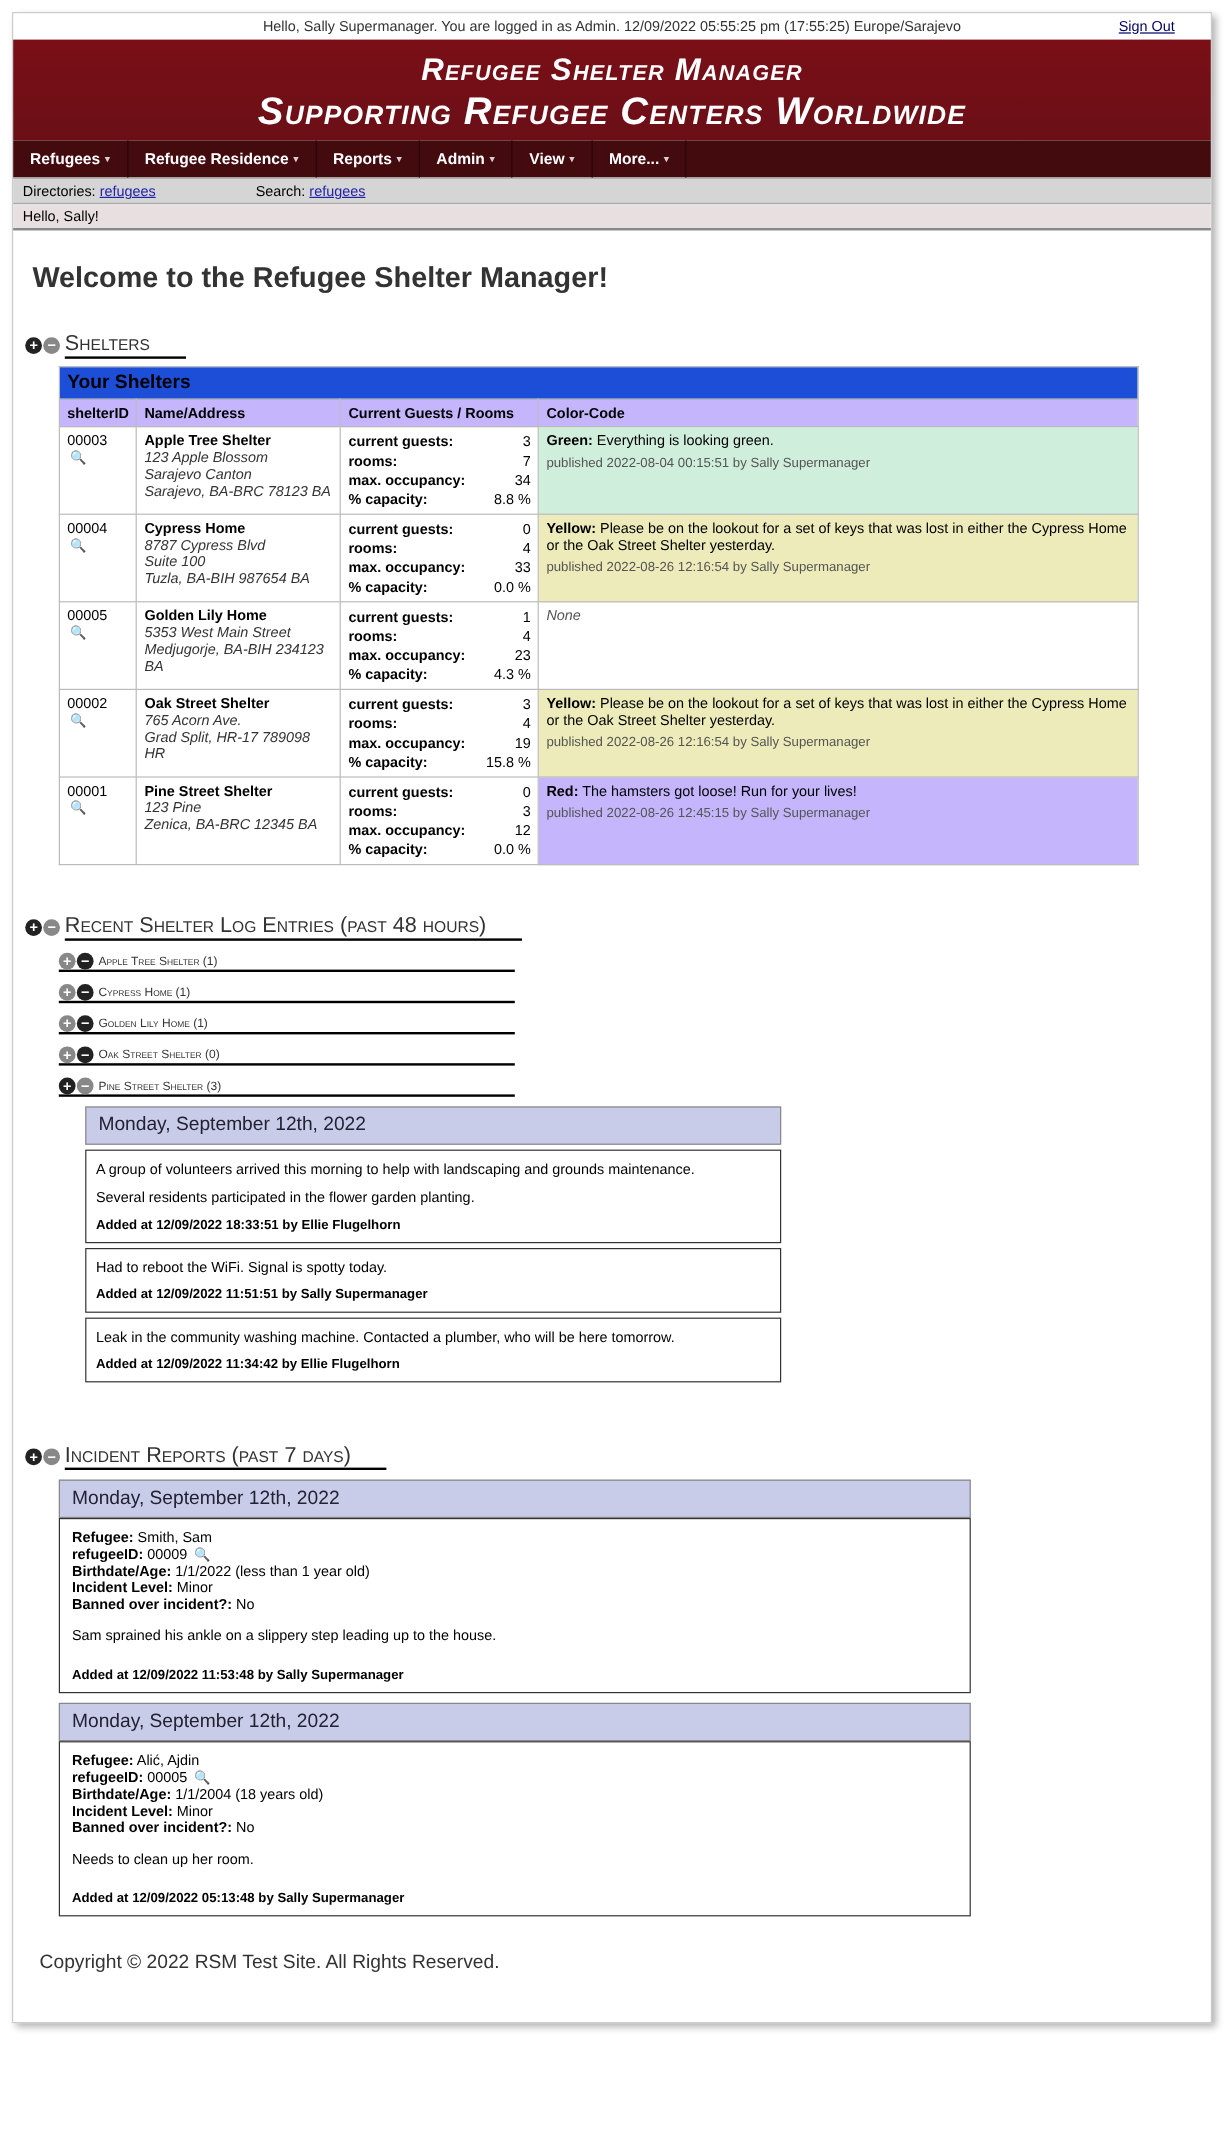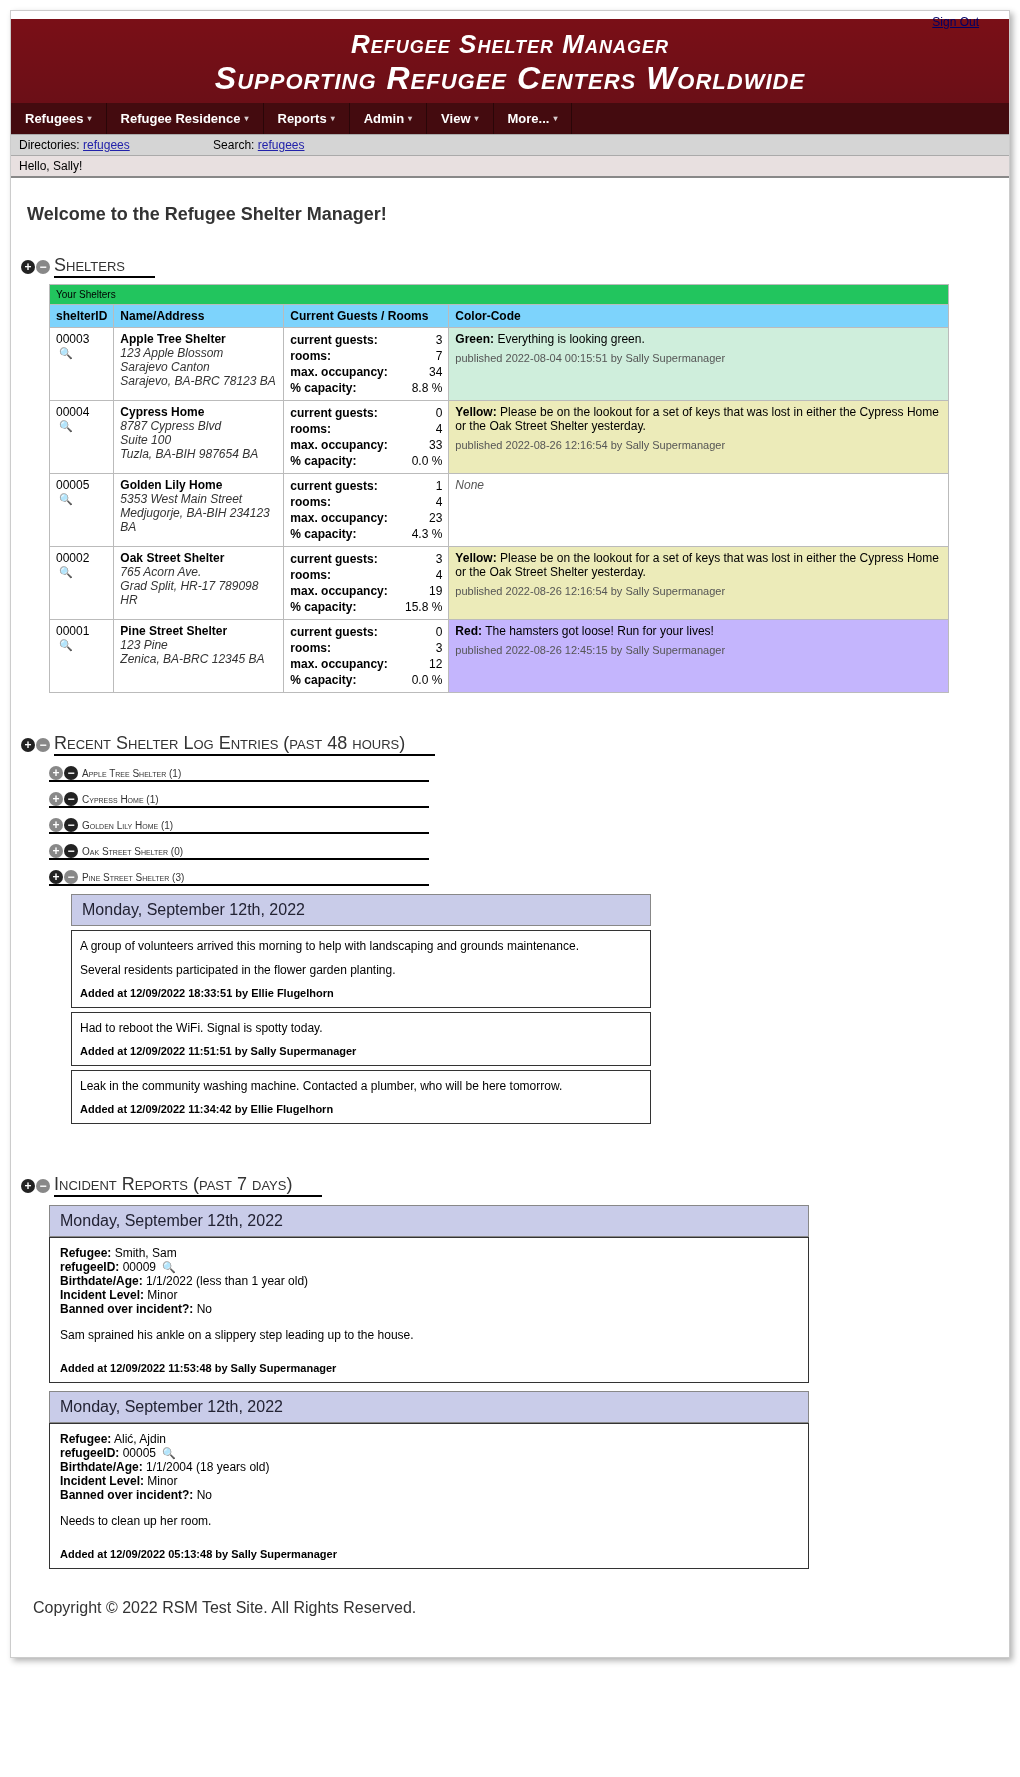--- a/index.html
+++ b/index.html
@@ -11,31 +11,31 @@
 .header h1 { font-variant: small-caps; font-size:26px; font-weight:bold; letter-spacing:1px; font-style:italic;}
 .header h2 { font-variant: small-caps; font-size:32px; font-weight:bold; letter-spacing:1px; font-style:italic;}
 .navbar { background:#440b0f; display:flex; }
 .nav-item { color:#fff; padding:8px 14px; border-right:1px solid #2a0608; font-size:13px; font-weight:bold; cursor:pointer; display:flex; align-items:center; gap:4px;}
 .nav-item .arr { font-size:8px; opacity:.8;}
 .dirbar { background:#d5d5d5; border-top:1px solid #aaa; border-bottom:1px solid #aaa; padding:3px 8px; font-size:12px; }
 .dirbar a { color:#22a; text-decoration:underline;}
 .dirbar .srch { display:inline-block; margin-left:80px;}
 .hello { background:#e8e0e0; padding:3px 8px; font-size:12px; border-bottom:2px solid #888;}
 .content { padding: 10px 10px 20px 10px;}
-.welcome { font-size:18px; font-weight:bold; color:#333; margin:16px 0 30px 6px;}
+.welcome { font-size:24px; font-weight:bold; color:#333; margin:16px 0 30px 6px;}
 .sect-head { display:flex; align-items:center; gap:4px; margin:14px 0 6px 0;}
 .sect-title { font-variant:small-caps; font-size:18px; color:#333; border-bottom:2px solid #000; padding-right:30px;}
 .pm { display:inline-flex; }
 .pm span { width:14px; height:14px; border-radius:7px; display:inline-flex; align-items:center; justify-content:center; color:#fff; font-weight:bold; font-size:12px; line-height:1;}
 .pm .plus { background:#222; margin-right:1px;}
 .pm .minus{ background:#888;}
 table.shelt { border-collapse:collapse; width:92%; margin-left:28px; font-size:12px;}
 table.shelt th, table.shelt td { border:1px solid #bbb; padding:4px 6px; vertical-align:top;}
-.tblcap { background:#22c55e; font-weight:normal; font-size:10px; text-align:left; padding:4px 6px;}
-th.h { background:#7dd3fc; text-align:left; font-weight:bold;}
+.tblcap { background:#1d4ed8; font-weight:bold; font-size:16px; text-align:left; padding:4px 6px;}
+th.h { background:#c4b5fd; text-align:left; font-weight:bold;}
 .addr-name { font-weight:bold;}
 .addr-rest { font-style:italic; color:#333;}
 .stats-row { display:flex; justify-content:space-between; padding:1px 0;}
 .cc-green { background:#cfeedc;}
 .cc-yellow{ background:#ecebb9;}
 .cc-red   { background:#c4b5fd;}
 .cc-lab { font-weight:bold;}
 .cc-pub { font-size:11px; color:#555; margin-top:6px;}
 .mag { color:#88a; font-size:11px; margin-left:3px;}
 .sub-sect { margin-left:28px; margin-top:10px;}
@@ -53,20 +53,21 @@
 .incbox .row b { font-weight:bold;}
 .incbox .meta { font-weight:bold; font-size:11px; margin-top:20px;}
 .footer { font-size:16px; color:#333; margin:30px 0 0 12px;}
 .none-it { font-style:italic; color:#555;}
 </style>
 </head>
 <body>
 
 <div class="page">
  <div class="topbar">
+   <span>Hello, Sally Supermanager. You are logged in as Admin. 12/09/2022 05:55:25 pm (17:55:25) Europe/Sarajevo</span>
    <a href="#">Sign Out</a>
  </div>
  <div class="header">
    <h1>Refugee Shelter Manager</h1>
    <h2>Supporting Refugee Centers Worldwide</h2>
  </div>
  <div class="navbar" id="navbar">
       <div class="nav-item">
         <span>Refugees</span>
         <span class="arr">▾</span>

